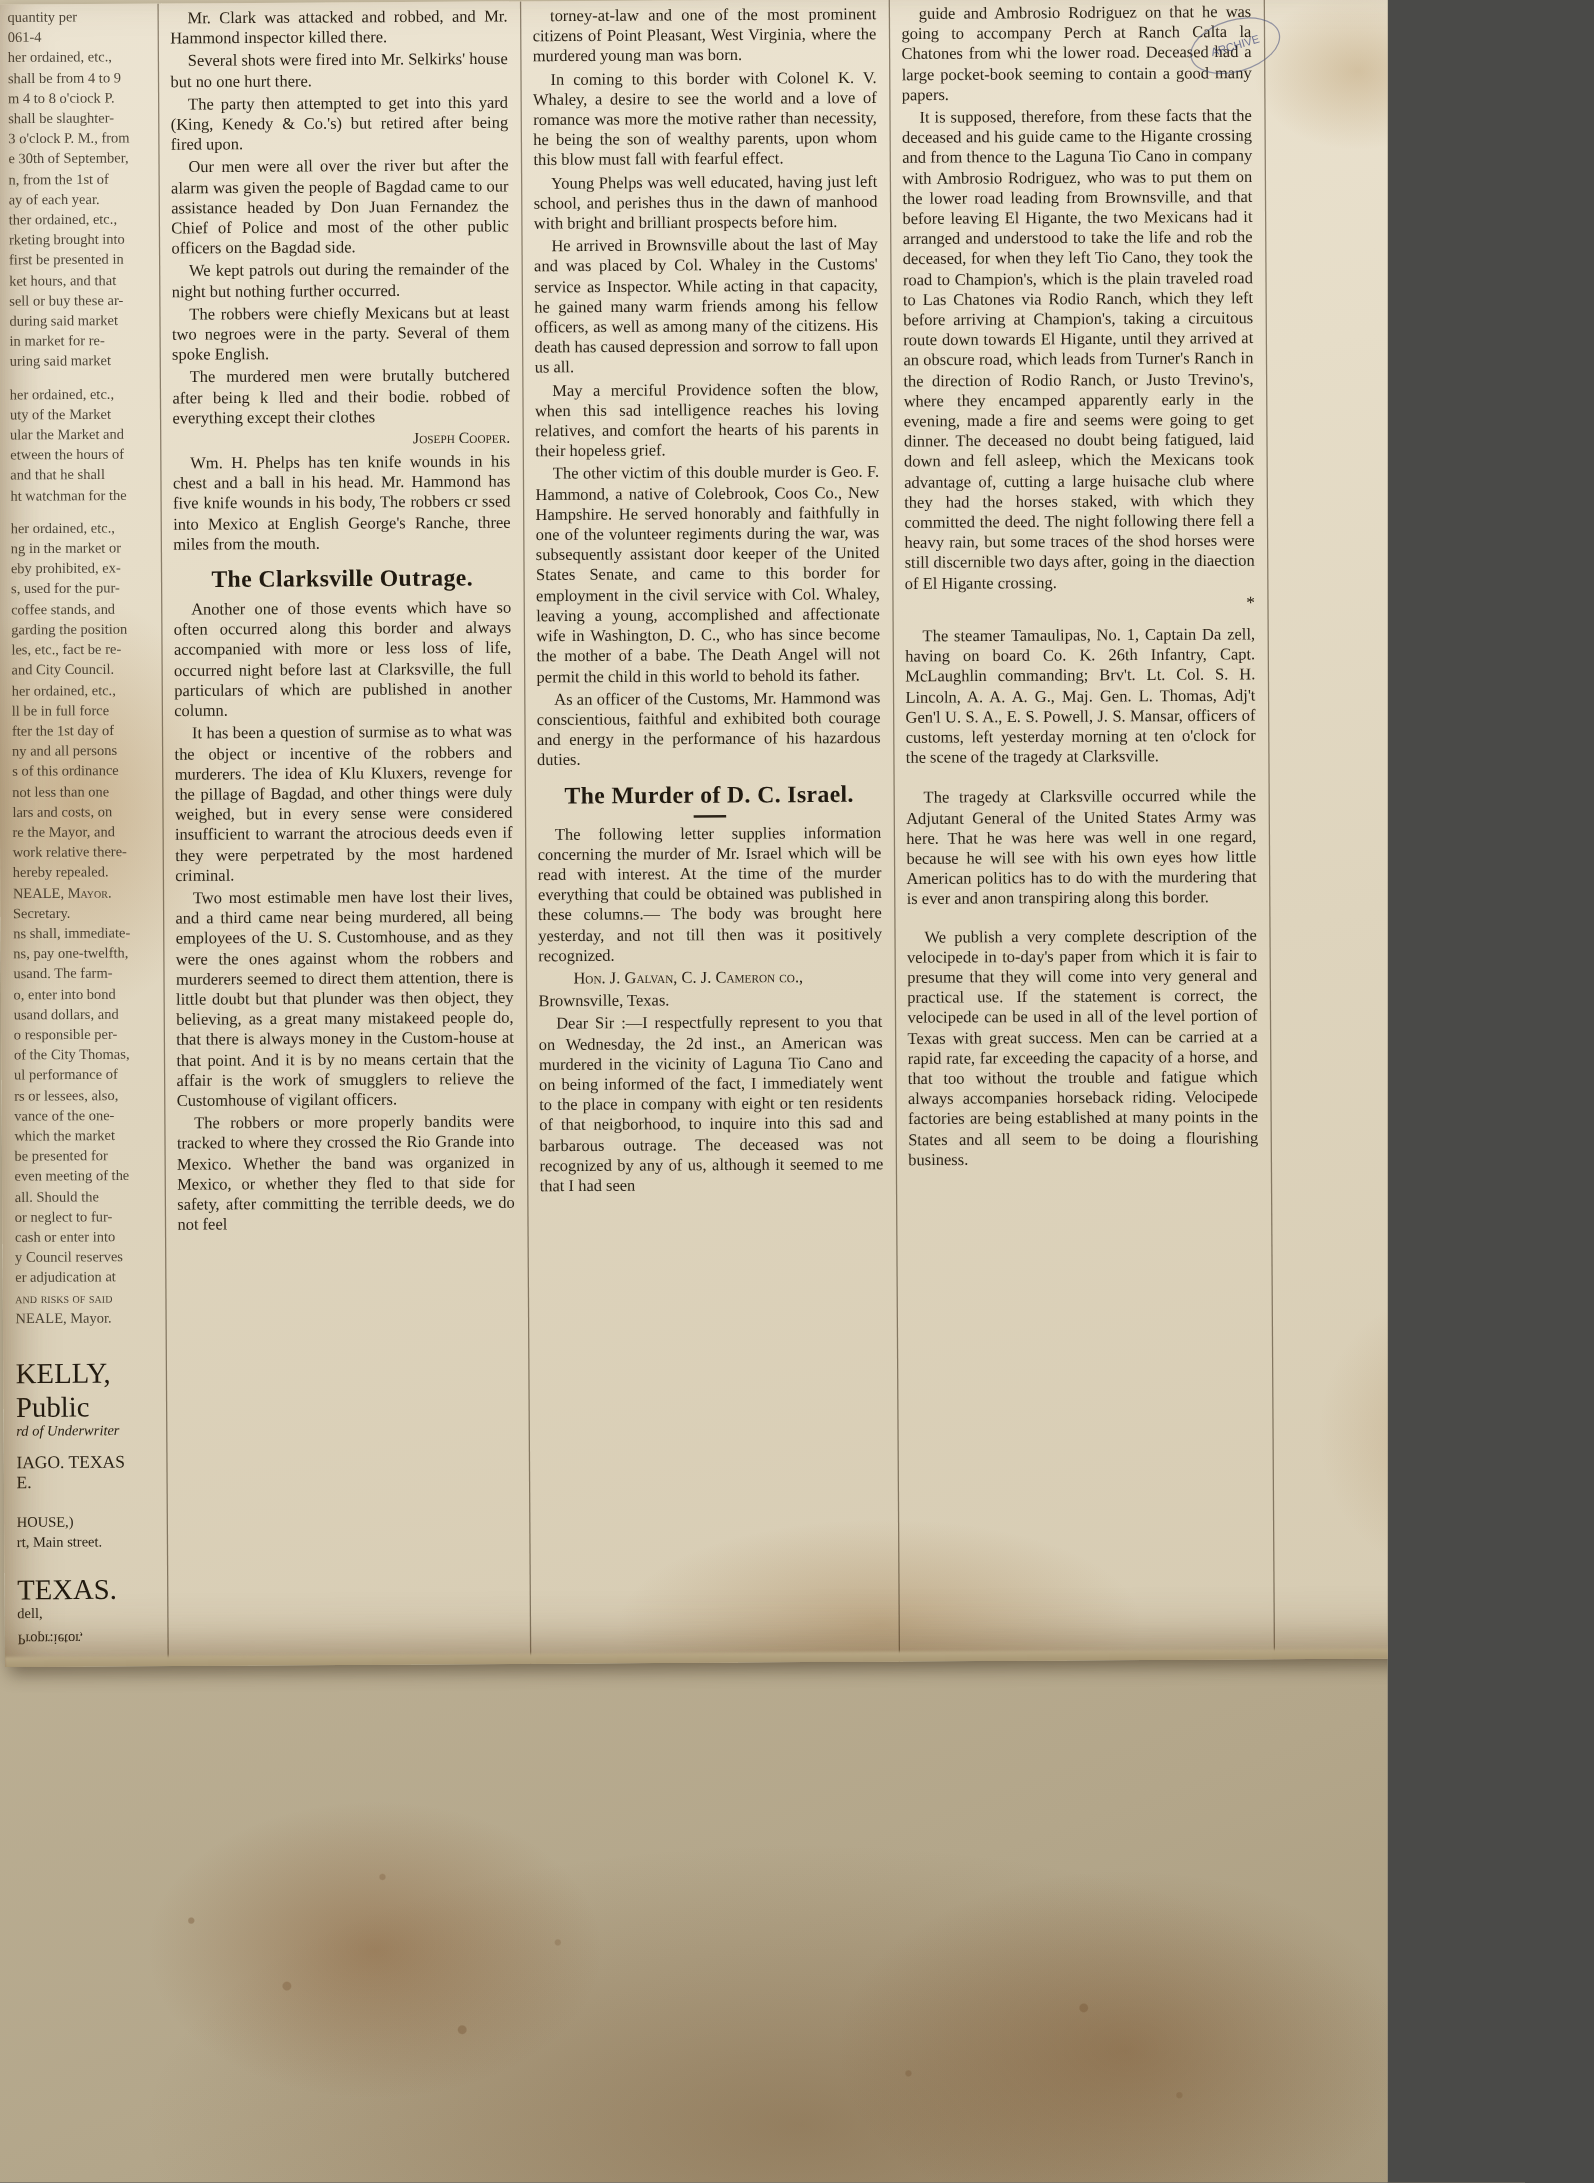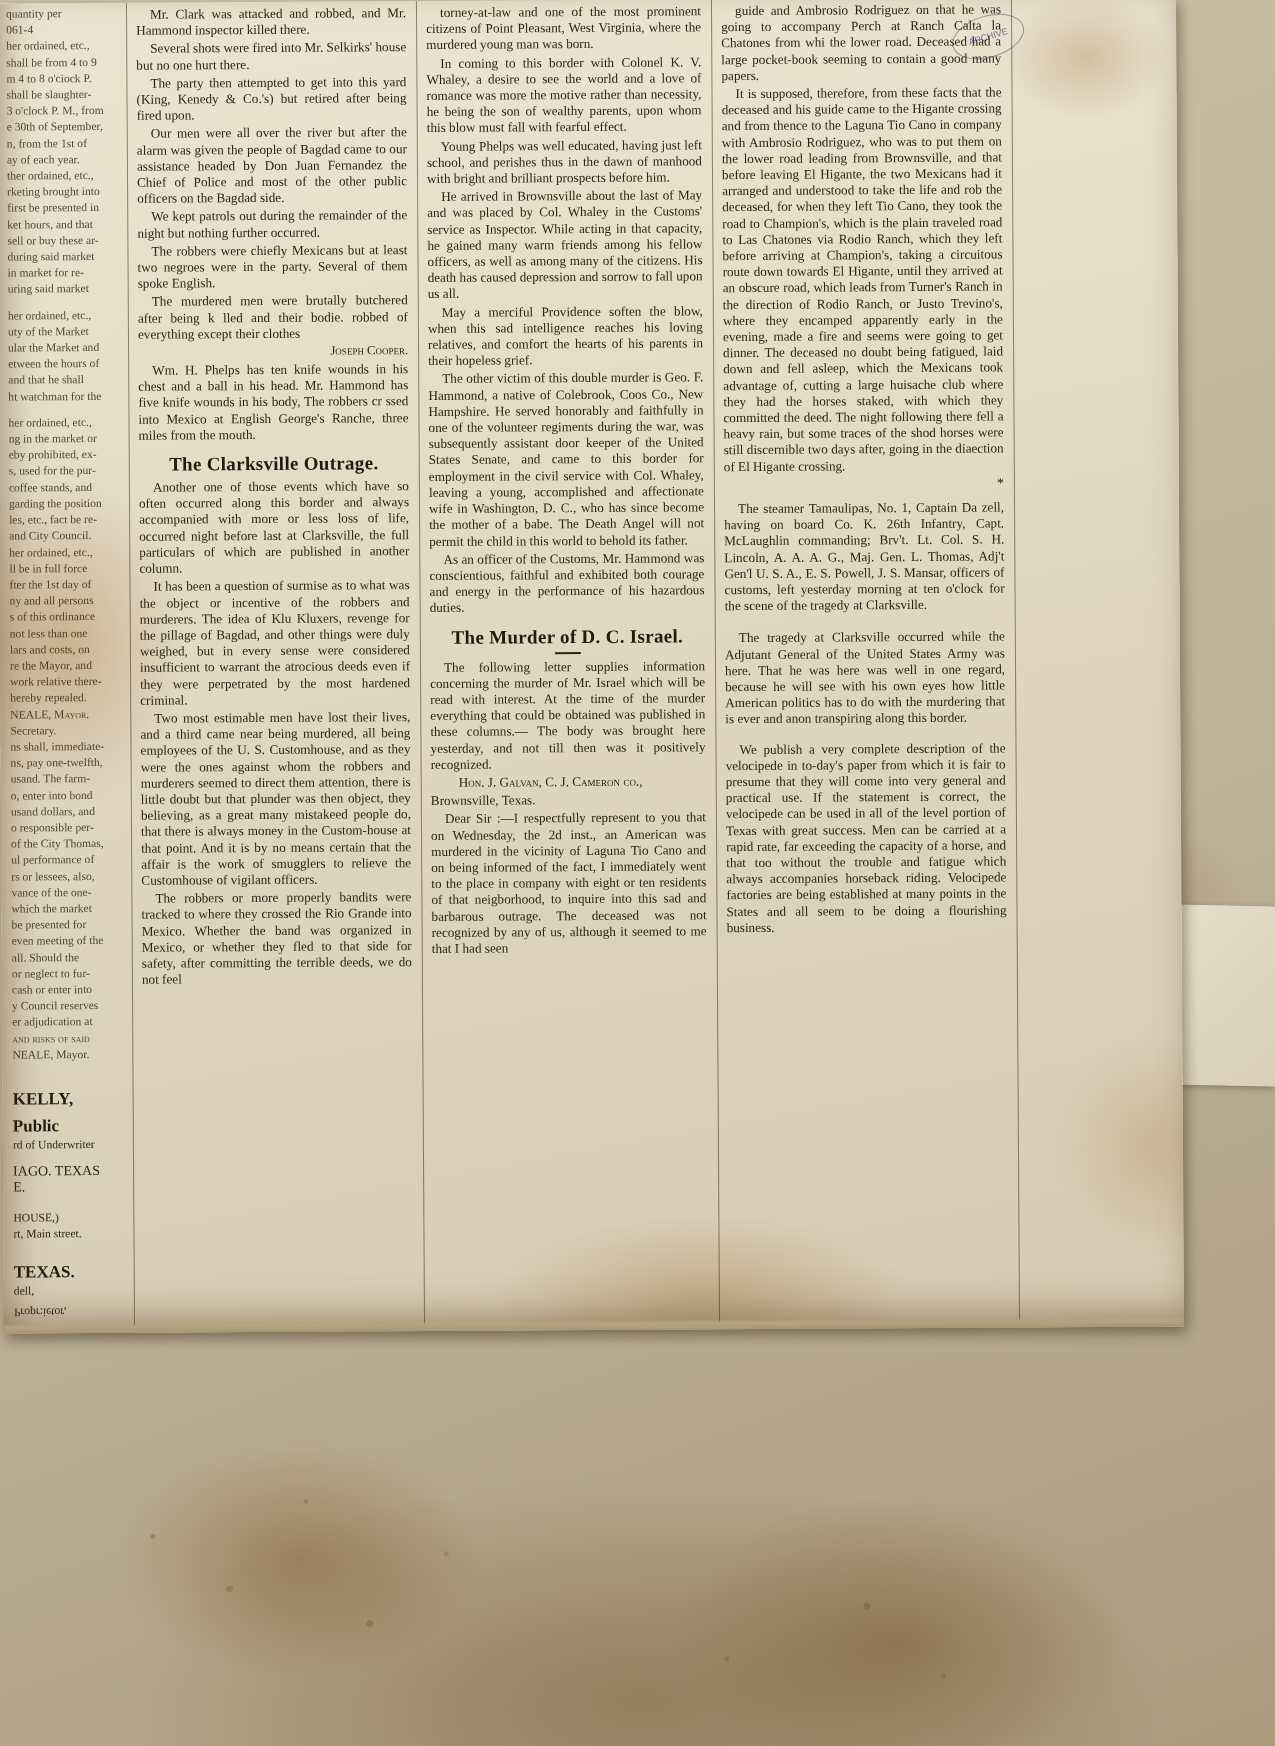--- a/index.html
+++ b/index.html
@@ -2,21 +2,21 @@
 <html><head>
 <meta charset="utf-8">
 <style>
   html, body {
     margin: 0;
     padding: 0;
     background: #4a4a48;
   }
   .page {
     position: relative;
-    width: 1275px;
+    width: 1110px;
     height: 1746px;
     overflow: hidden;
     background: #b9ad95;
     font-family: "Liberation Serif", serif;
   }
   
   .paper {
     position: absolute;
     left: 0; top: 0;
     width: 1275px; height: 1746px;
@@ -138,23 +138,23 @@
     line-height: 21px;
   }
   .col0txt {
     font-size: 11.6px;
     line-height: 14.2px;
     text-align: justify;
     margin: 0 0 2px 0;
     color: #2b2317;
   }
   .col0big {
-    font-size: 17px;
+    font-size: 23px;
     line-height: 21px;
-    font-weight: bold;
+    font-weight: normal;
     color: #221b11;
     margin: 6px 0 2px 0;
   }
   .faded { opacity: .82; }
   .asterisk { text-align: right; font-size: 14px; color:#2b2317; margin: 0; }
   .stamp {
     position: absolute;
     left: 955px; top: 18px;
     width: 72px; height: 40px;
     border-radius: 50%;
@@ -263,21 +263,21 @@
         <div class="col0txt faded">or neglect to fur-</div>
         <div class="col0txt faded">cash or enter into</div>
         <div class="col0txt faded">y Council reserves</div>
         <div class="col0txt faded">er adjudication at</div>
         <div class="col0txt faded sc">and risks of said</div>
         <div class="col0txt faded">NEALE, Mayor.</div>
 
         <div style="height:18px"></div>
         <div class="col0big">KELLY,</div>
         <div class="col0big">Public</div>
-        <div class="col0txt" style="">rd of Underwriter</div>
+        <div class="col0txt" style="font-style:italic">rd of Underwriter</div>
         <div style="height:10px"></div>
         <div class="col0txt" style="font-size:14px">IAGO. TEXAS</div>
         <div class="col0txt" style="font-size:14px">E.</div>
         <div style="height:14px"></div>
         <div class="col0txt">HOUSE,)</div>
         <div class="col0txt">rt, Main street.</div>
         <div style="height:12px"></div>
         <div class="col0big">TEXAS.</div>
         <div class="col0txt">dell,</div>
         <div class="col0txt" style="transform:scaleY(-1);display:inline-block">Propr:ietor,</div>

